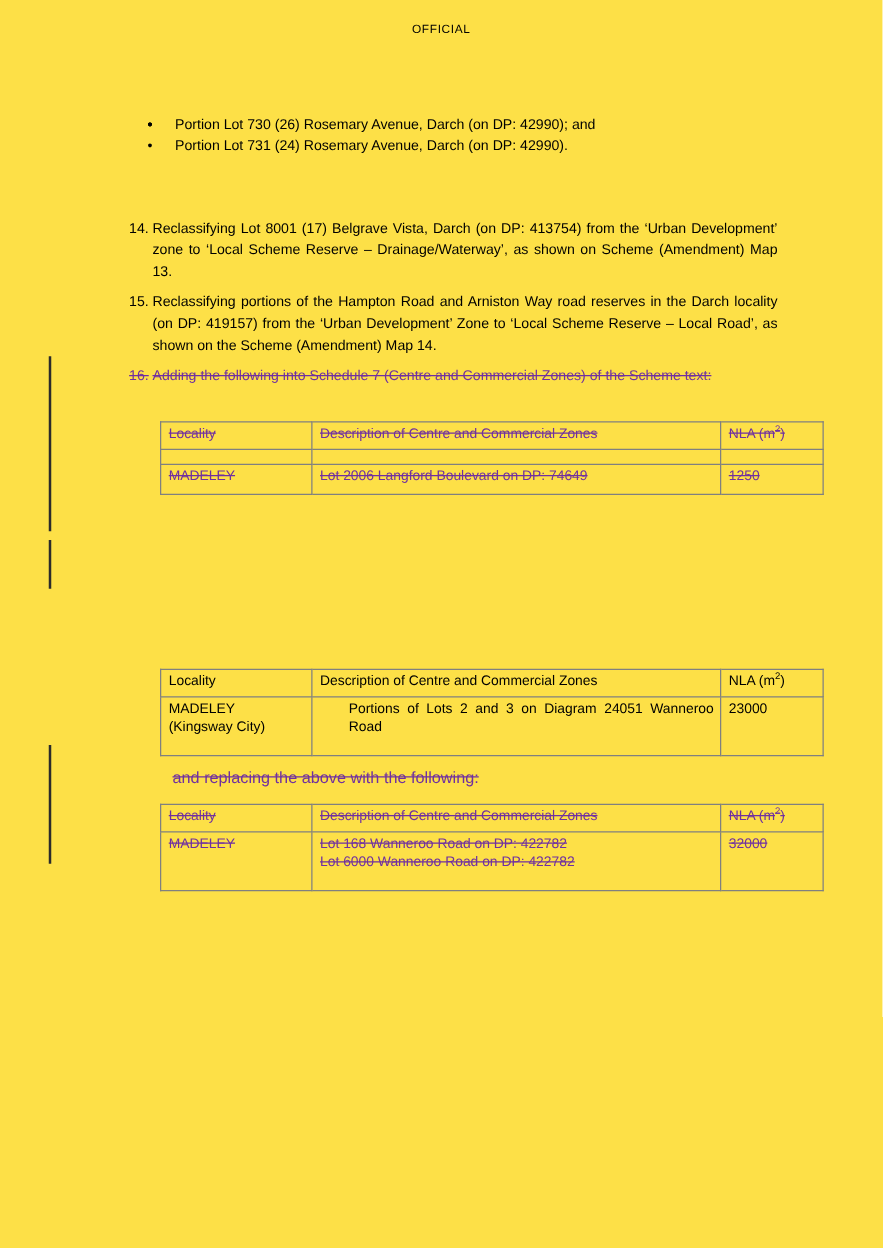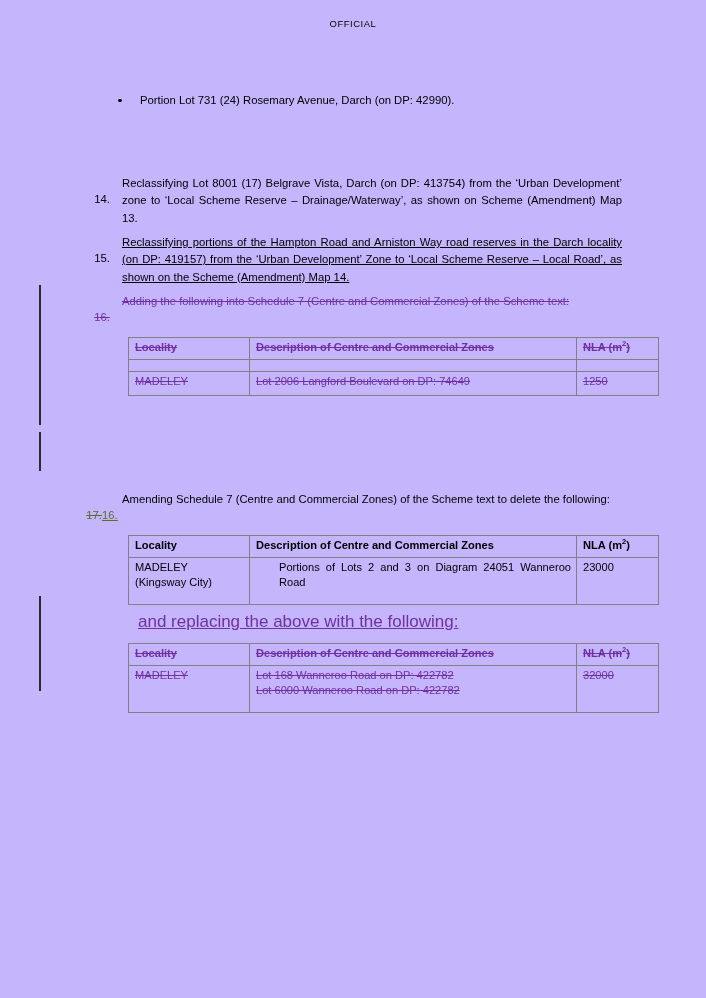--- a/index.html
+++ b/index.html
@@ -9,21 +9,21 @@
     background: #ffffff;
   }
   body {
     font-family: "Liberation Sans", sans-serif;
     color: #000000;
   }
   .page {
     position: relative;
     width: 706px;
     height: 998px;
-    background: #c4b5fd;
+    background: #fde047;
     overflow: hidden;
     box-sizing: border-box;
   }
 
   
   .doc-header {
     position: absolute;
     top: 18px;
     left: 0;
     width: 706px;
@@ -68,23 +68,23 @@
     position: absolute;
     left: 85px;
     width: 537px;
     font-size: 11.3px;
     line-height: 17.3px;
     text-align: justify;
   }
   .num-para .num {
     position: absolute;
     left: 0;
-    top: 16px;
+    top: 0;
     width: 34px;
-    text-align: center;
+    text-align: right;
   }
   .num-para .para-text {
     display: block;
     margin-left: 37px;
     text-align: justify;
   }
 
   
   .del-purple {
     color: #7030a0;
@@ -111,21 +111,21 @@
   }
   table.sched td, table.sched th {
     border: 1px solid #808080;
     padding: 2px 5px 3px 6px;
     vertical-align: top;
     text-align: left;
     font-weight: normal;
     line-height: 15.5px;
   }
   table.sched th {
-    font-weight: bold;
+    font-weight: normal;
   }
   table.sched .c-loc   { width: 109px; }
   table.sched .c-desc  { width: 315px; }
   table.sched .c-nla   { width: 70px; }
 
   table.sched.purple td, table.sched.purple th {
     color: #7030a0;
   }
   table.sched.purple .strike {
     text-decoration: line-through;
@@ -135,23 +135,22 @@
 
   .justify-cell { text-align: justify; }
   .justify-cell span.j {
     display: block;
     text-align: justify;
     margin-left: 23px;
   }
 
   .plain-line {
     position: absolute;
-    font-size: 17px;
+    font-size: 13px;
     line-height: 17.3px;
-    text-decoration: underline;
   }
   sup { font-size: 7.6px; vertical-align: super; line-height: 0; }
 </style>
 </head>
 <body>
 
 <div class="page">
 
   <div class="doc-header">OFFICIAL</div>
 
@@ -161,33 +160,34 @@
 
   <ul class="bullets">
     <li>
       <span class="bullet-dot">•</span>
     </li>
     <li>
       <span class="bullet-dot">•</span>
     </li>
     <li>
       <span class="bullet-dot">•</span>
+      <span>Portion Lot 730 (26) Rosemary Avenue, Darch (on DP: 42990); and</span>
     </li>
     <li>
       <span class="bullet-dot">•</span>
       <span>Portion Lot 731 (24) Rosemary Avenue, Darch (on DP: 42990).</span>
     </li>
   </ul>
 
   <div class="num-para" style="top:175px;">
     <span class="num">14.</span>
     <span class="para-text">Reclassifying Lot 8001 (17) Belgrave Vista, Darch (on DP: 413754) from the ‘Urban Development’ zone to ‘Local Scheme Reserve – Drainage/Waterway’, as shown on Scheme (Amendment) Map 13.</span>
   </div>
 
-  <div class="num-para" style="top:234px;text-decoration:underline;">
+  <div class="num-para" style="top:234px;">
     <span class="num">15.</span>
     <span class="para-text">Reclassifying portions of the Hampton Road and Arniston Way road reserves in the Darch locality (on DP: 419157) from the ‘Urban Development’ Zone to ‘Local Scheme Reserve – Local Road’, as shown on the Scheme (Amendment) Map 14.</span>
   </div>
 
   <div class="num-para" style="top:293px;">
     <span class="num del-purple">16.</span>
     <span class="para-text del-purple">Adding the following into Schedule 7 (Centre and Commercial Zones) of the Scheme text:</span>
   </div>
 
   <table class="sched purple" style="left:128px; top:337px; width:494px;">
@@ -223,24 +223,20 @@
         <td class="c-desc">
           <span class="cellline strike">Lot 2006 Langford Boulevard on DP: 74649</span>
         </td>
         <td class="c-nla">
           <span class="strike">1250</span>
         </td>
       </tr>
     </tbody>
   </table>
 
-  <div class="num-para" style="top:491px;">
-    <span class="num"><span class="del-green">17.</span><span class="ins-green">16.</span></span>
-    <span class="para-text">Amending Schedule 7 (Centre and Commercial Zones) of the Scheme text to delete the following:</span>
-  </div>
 
   <table class="sched" style="left:128px; top:535px; width:494px;">
     <thead>
       <tr>
         <th class="c-loc">Locality</th>
         <th class="c-desc">Description of Centre and Commercial Zones</th>
         <th class="c-nla"><span>NLA (m</span><sup>2</sup><span>)</span></th>
       </tr>
     </thead>
     <tbody>

